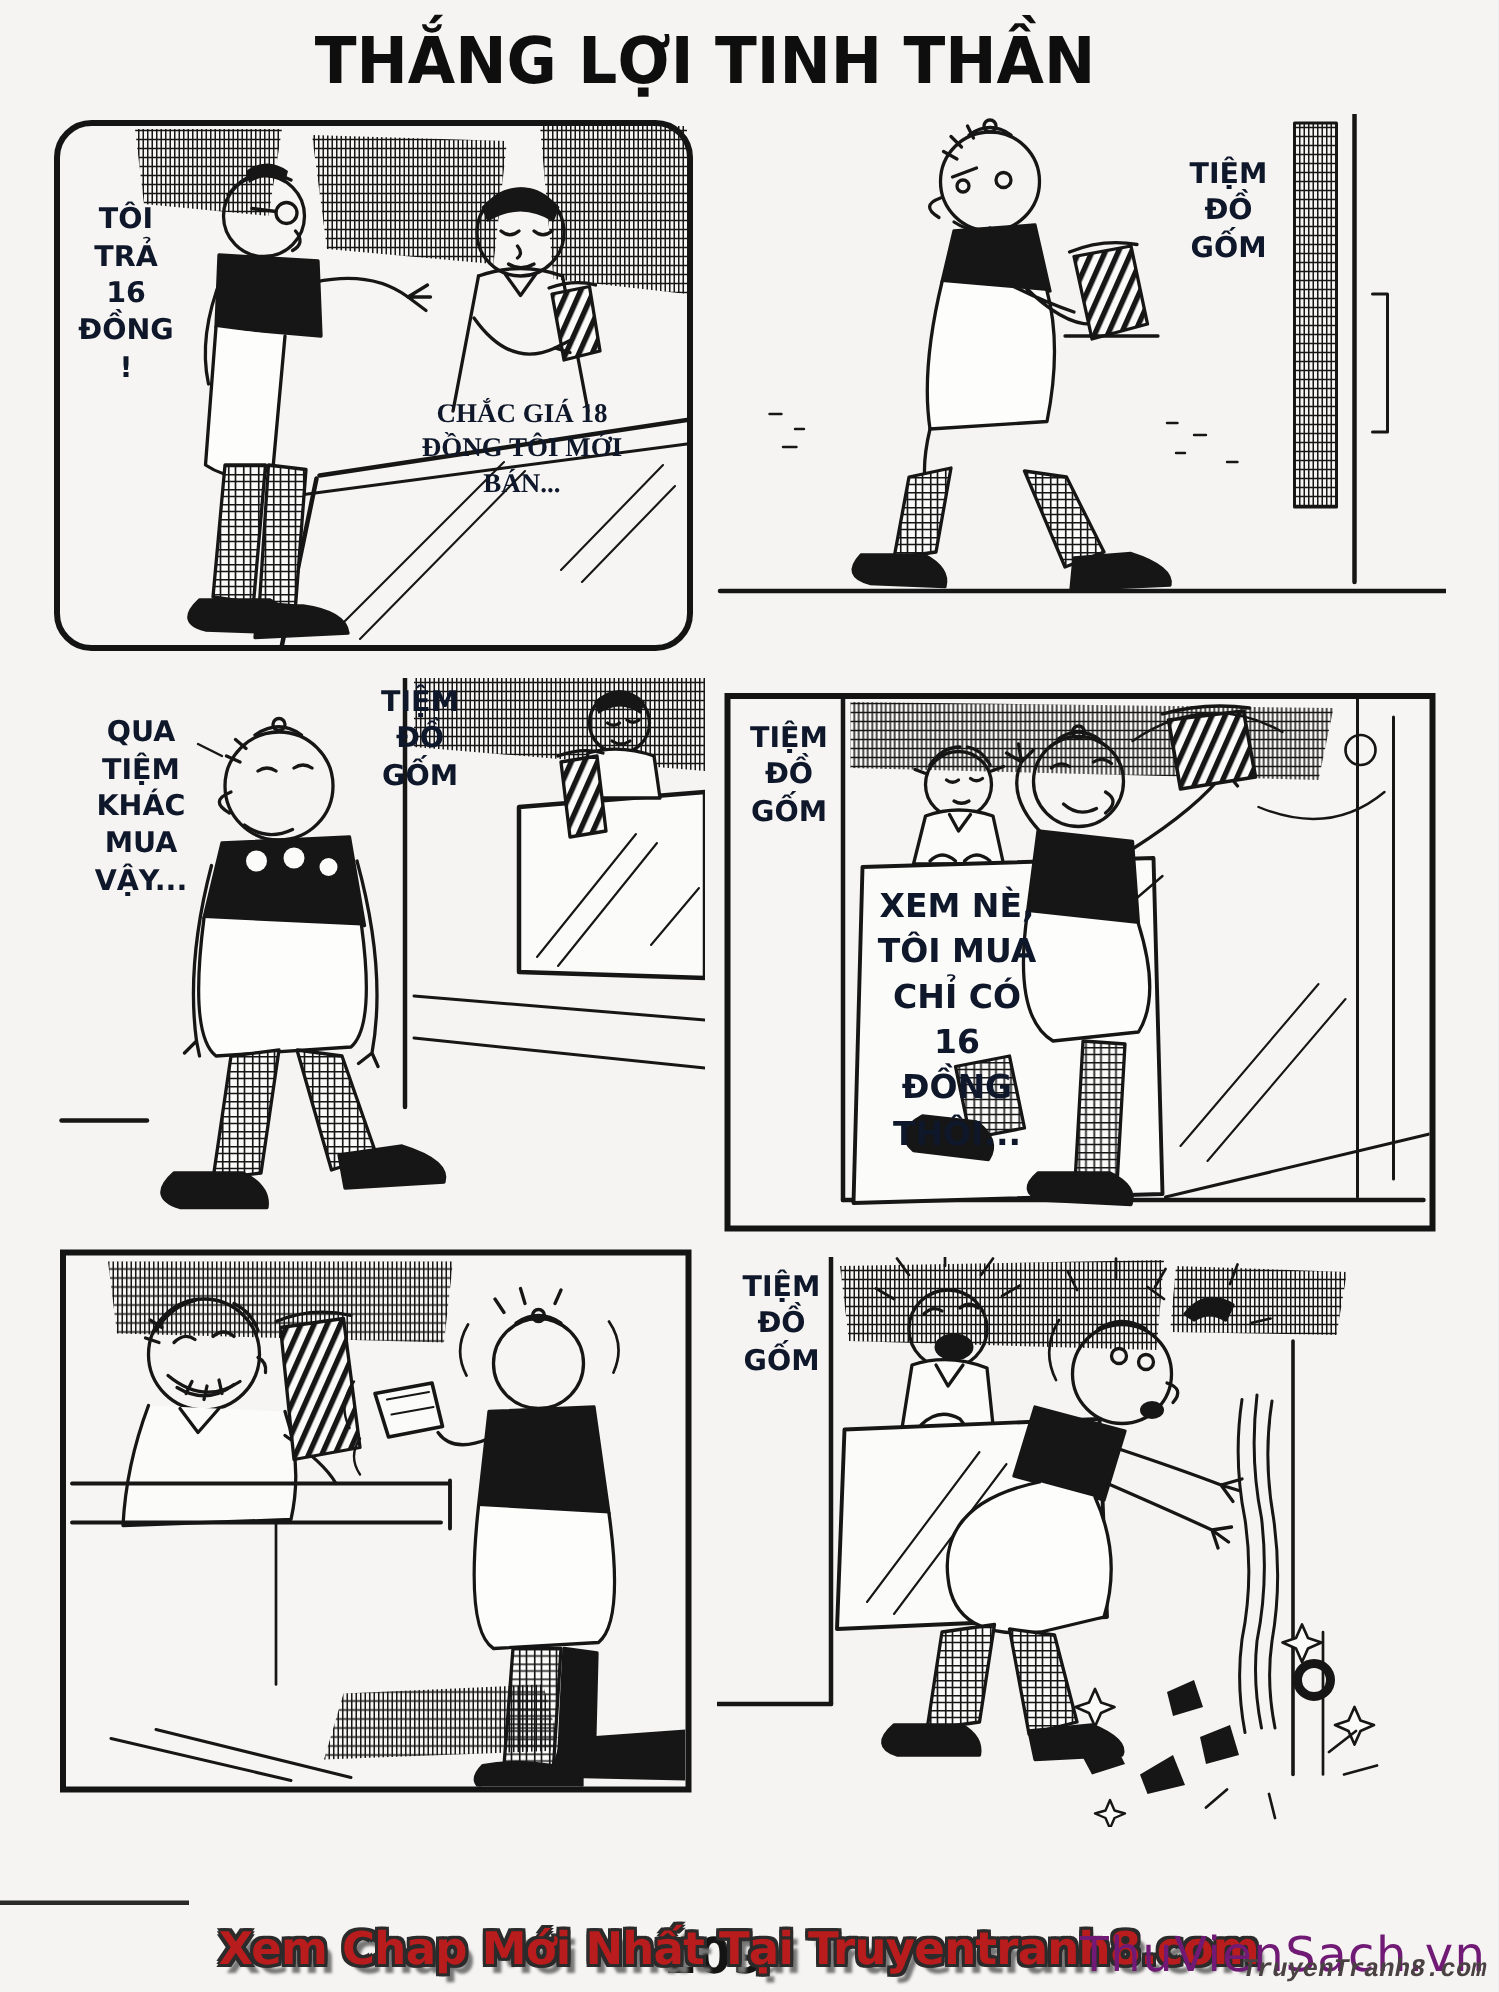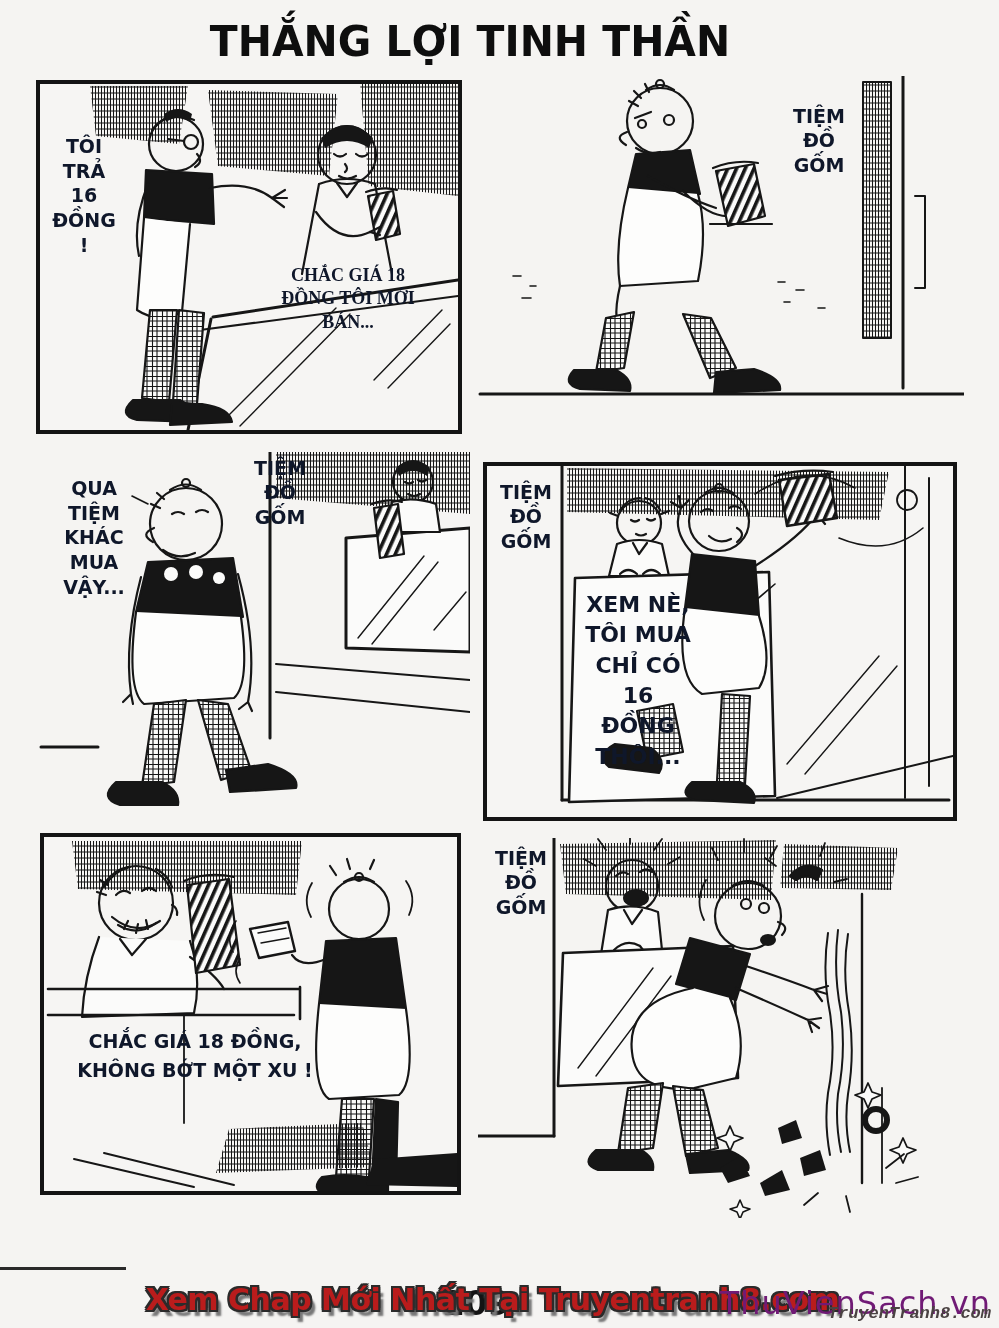--- a/index.html
+++ b/index.html
@@ -26,21 +26,21 @@
   .wm-brand{position:absolute;top:1304px;right:8px;font-size:17px;font-weight:700;
             font-style:italic;color:#4a4242;font-family:Liberation Mono, monospace;}
 </style>
 </head>
 <body>
 
 <div class="page">
 
   <h1 class="title">THẮNG LỢI TINH THẦN</h1>
 
-  <div class="panel bordered" style="left:36px;top:80px;width:418px;height:346px;">
+  <div class="panel bordered" style="left:36px;top:80px;width:418px;height:346px;border-radius:25px;">
     <svg class="art" viewBox="0 0 418 346">
       <defs>
         <pattern id="h1" width="6" height="6" patternUnits="userSpaceOnUse">
             <path d="M1.5 0V6M4.5 0V6M0 3H6" stroke="#161616" stroke-width="1"></path>
           </pattern>
         <pattern id="pl1" width="10" height="10" patternUnits="userSpaceOnUse">
             <rect width="10" height="10" fill="#fbfbfa"></rect>
             <path d="M0 2.5H10M0 7H10M2.5 0V10M7 0V10" stroke="#161616" stroke-width="1.1"></path>
           </pattern>
         <pattern id="st1" width="8" height="8" patternUnits="userSpaceOnUse" patternTransform="rotate(24)">
@@ -337,22 +337,20 @@
           <polygon points="332,262 354,265 352,344 328,344" fill="#161616"></polygon>
           <path d="M278,340 q-12,12 4,18 l62,2 v-14 q-32,-12 -66,-6 z" fill="#161616"></path>
         </g>
         <g>
           <polygon points="185,292 318,286 330,330 172,336" fill="url(#h5)" stroke="none"></polygon>
           <polygon points="330,322 413,316 413,350 322,348" fill="#161616" stroke="none"></polygon>
           <path d="M30,322 L150,350 M60,316 L190,348" stroke-width="2"></path>
         </g>
       </g>
     </svg>
-    <div class="ct" style="left:26px;top:190px;width:250px;line-height:1.55;">CHẮC GIÁ 18 ĐỒNG,
-KHÔNG BỚT MỘT XU !</div>
   </div>
 
   <div class="panel" style="left:478px;top:838px;width:494px;height:380px;">
     <svg class="art" viewBox="0 0 494 380">
       <defs>
         <pattern id="h6" width="6" height="6" patternUnits="userSpaceOnUse">
             <path d="M1.5 0V6M4.5 0V6M0 3H6" stroke="#161616" stroke-width="1"></path>
           </pattern>
         <pattern id="pl6" width="10" height="10" patternUnits="userSpaceOnUse">
             <rect width="10" height="10" fill="#fbfbfa"></rect>

